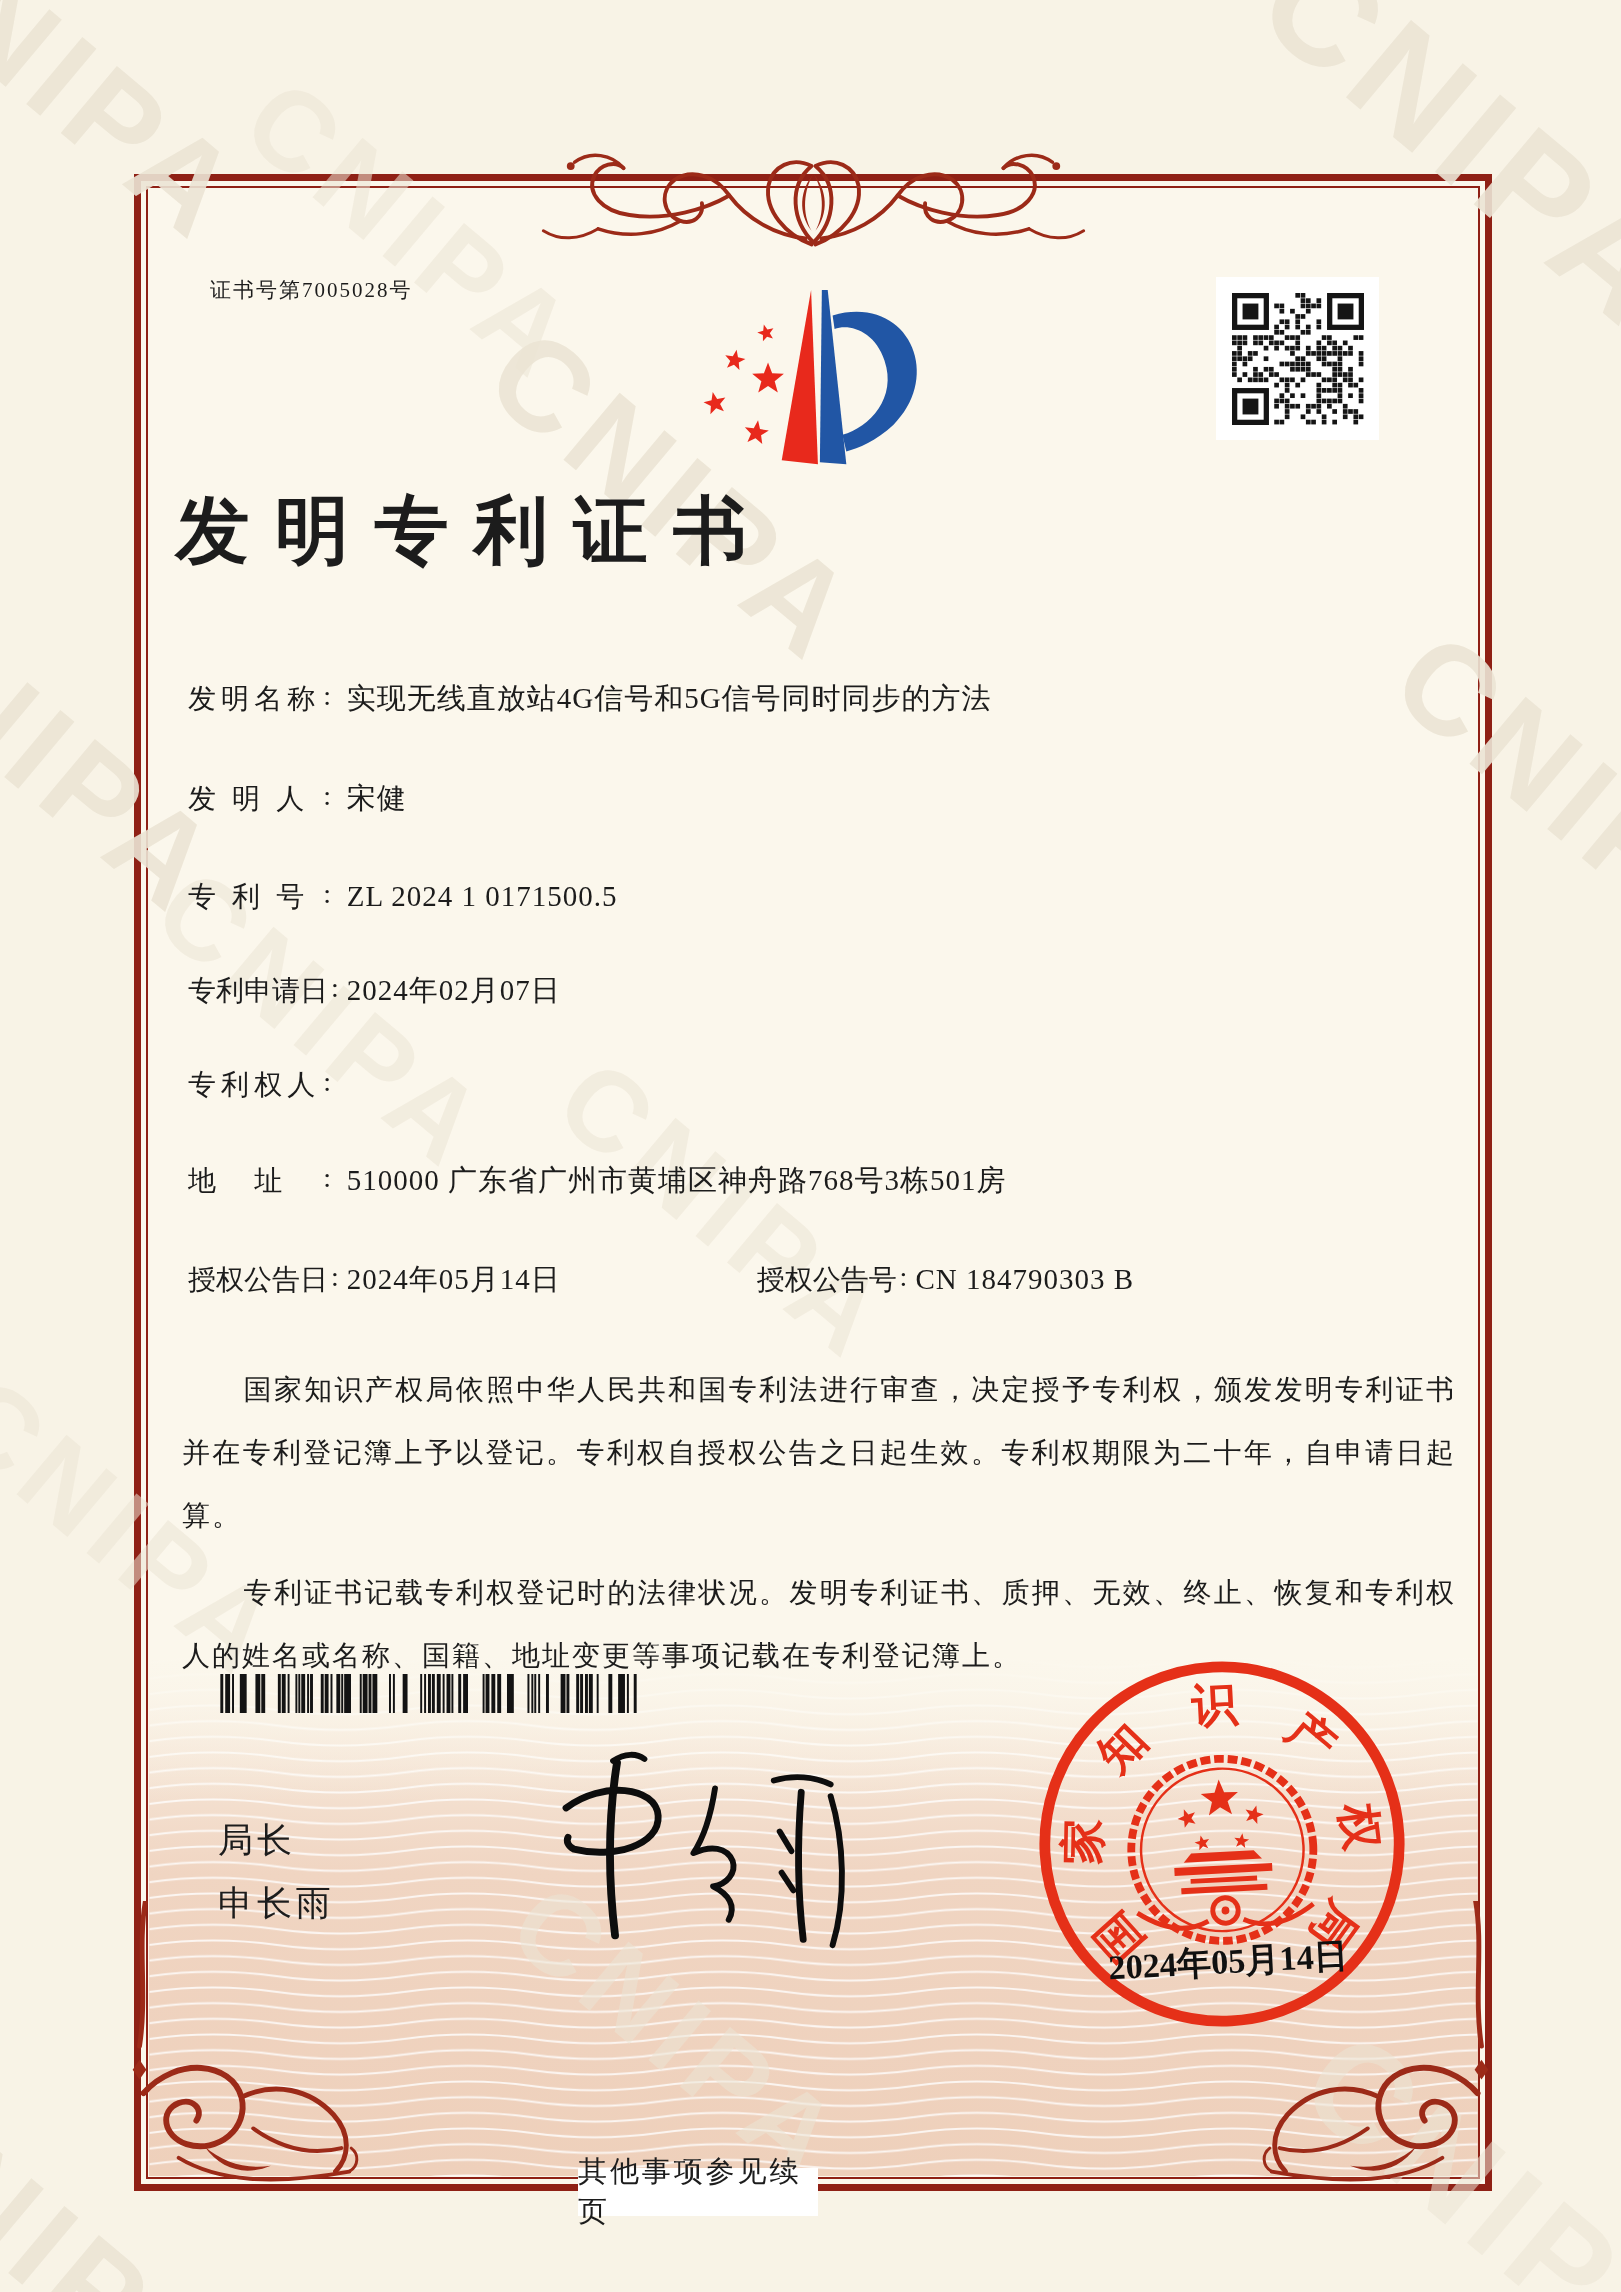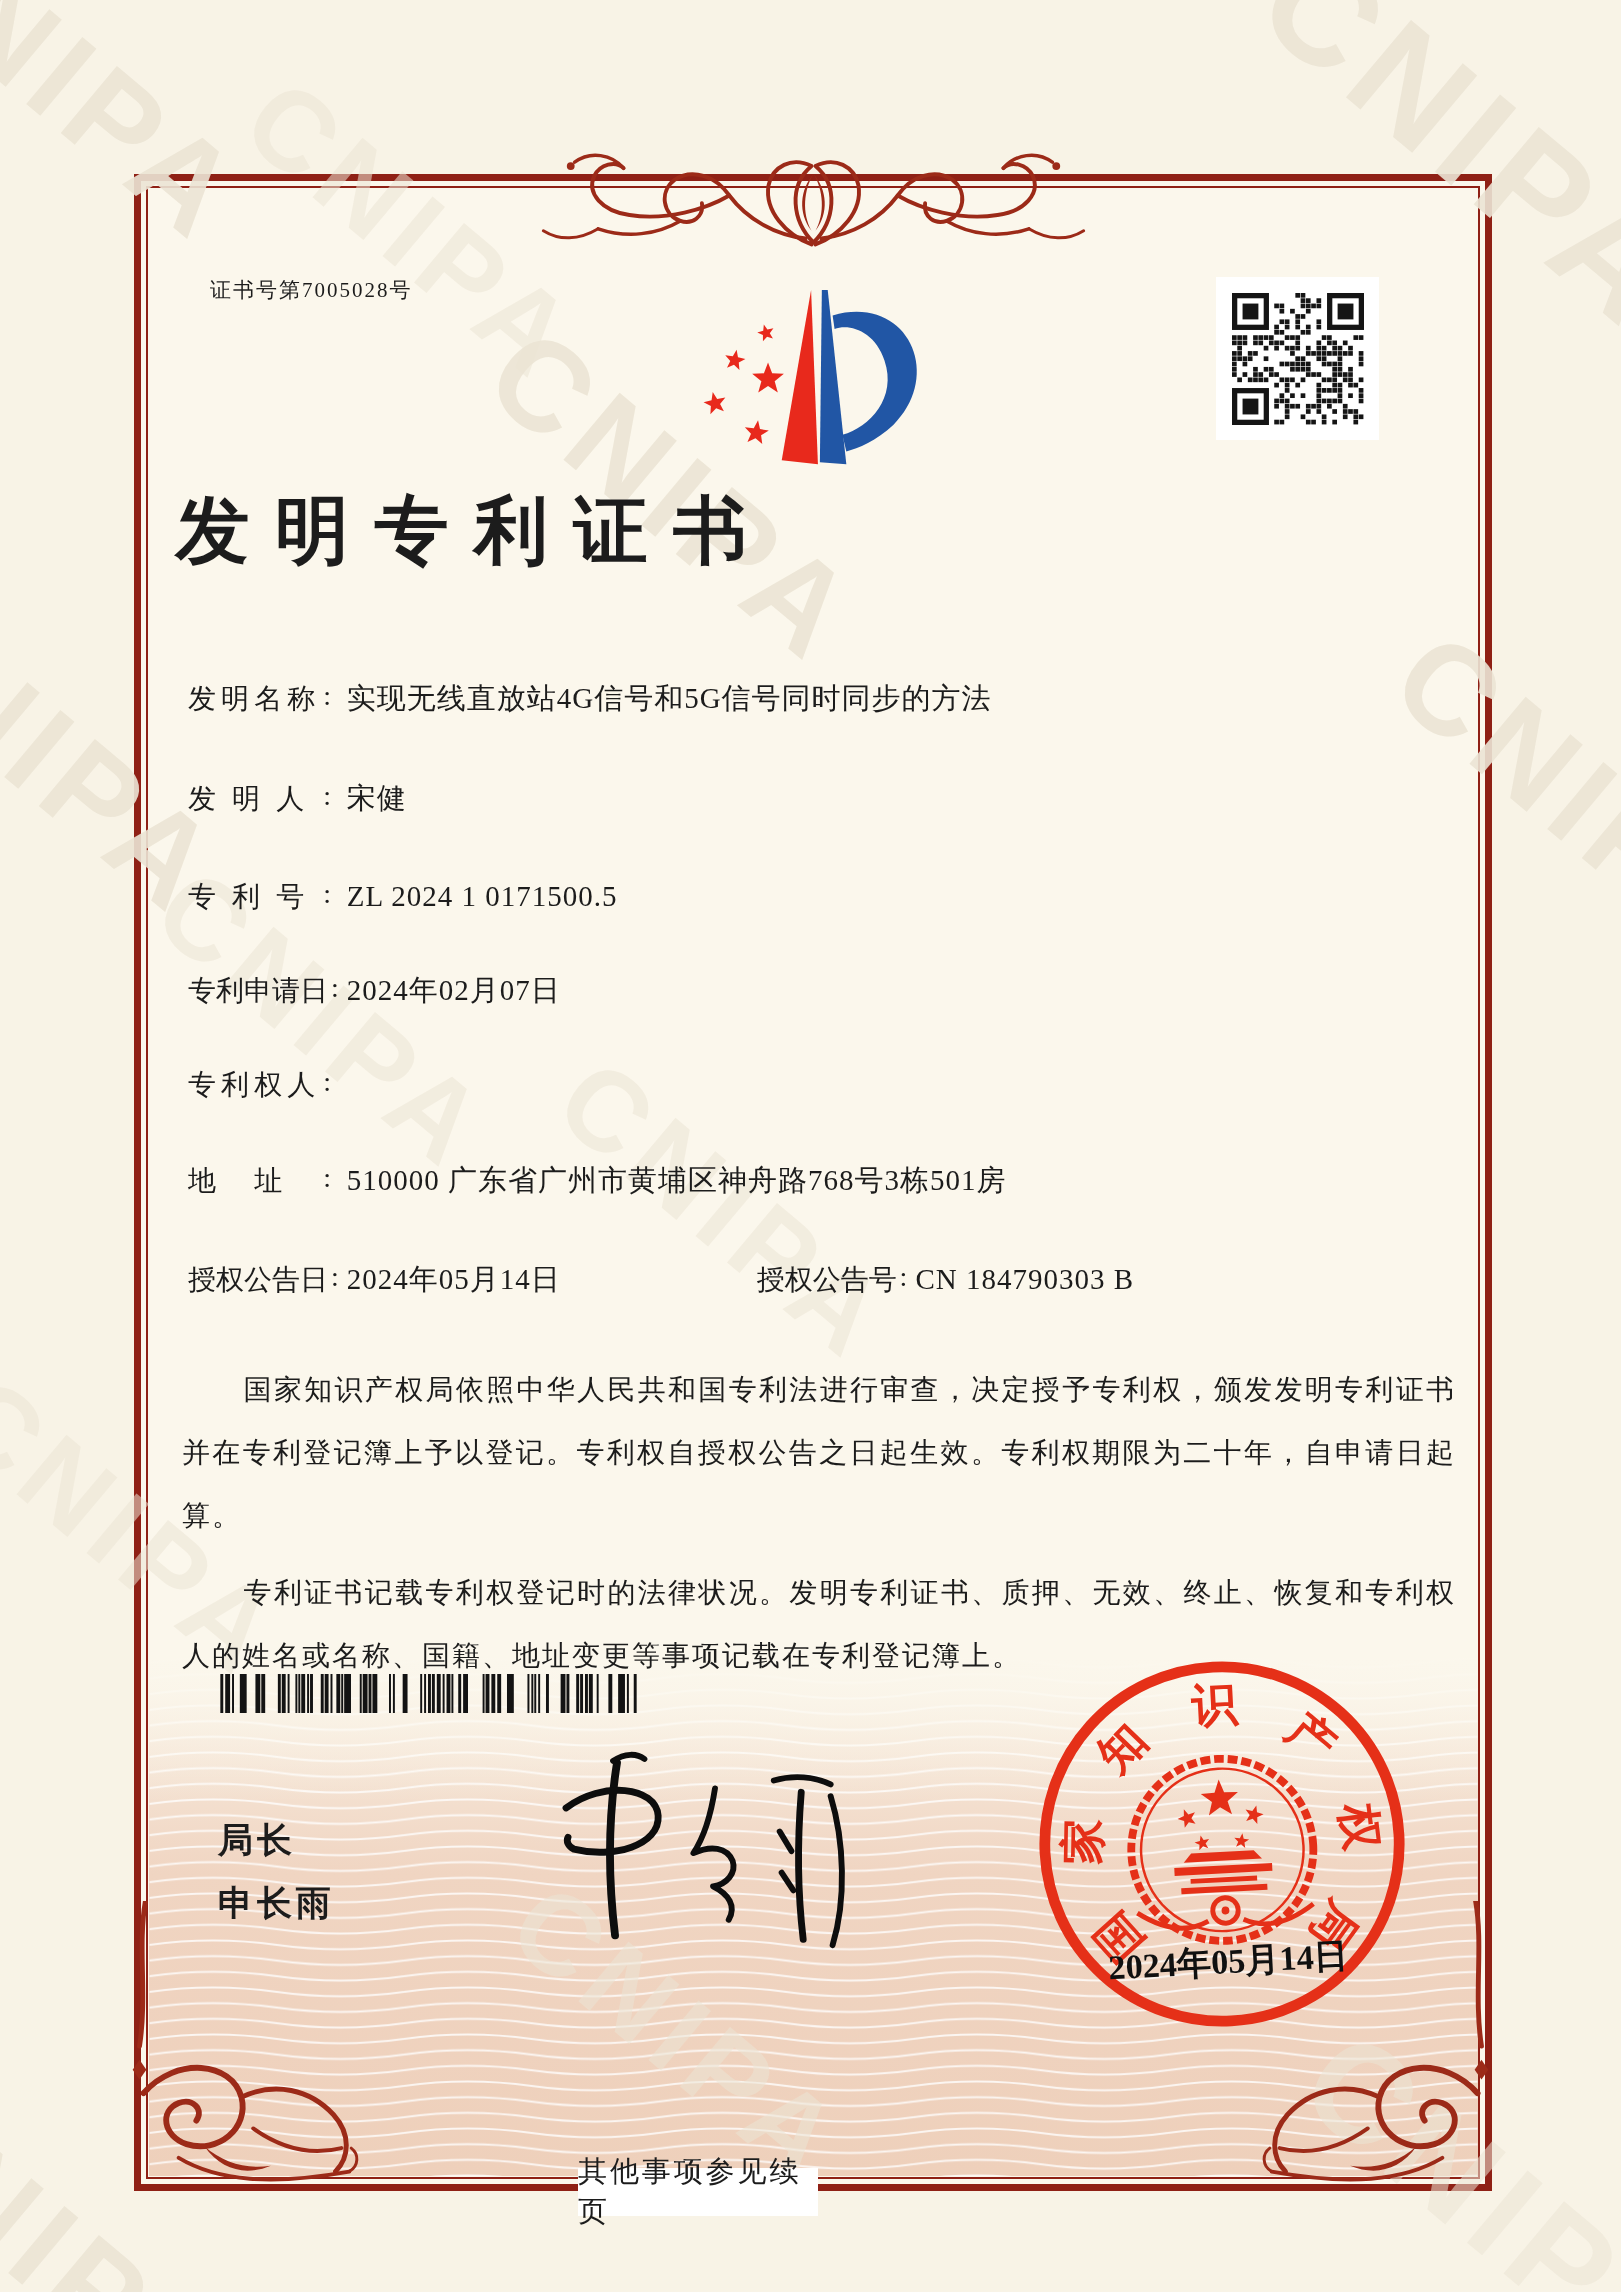--- a/index.html
+++ b/index.html
@@ -52,21 +52,21 @@
   
   .paras{position:absolute;left:182px;top:1358px;width:1274px;z-index:5;
          font-size:28px;line-height:63px;letter-spacing:2px;text-align:justify}
   .paras p{margin:0;text-indent:2.2em}
   .paras p + p{margin-top:13.7px}
 
   
   .barcode{position:absolute;left:219px;top:1674px;z-index:5}
   .jobtitle,.signername{position:absolute;left:218px;z-index:6;
          font-family:"Liberation Sans","DejaVu Sans",sans-serif;
-         font-size:35px;font-weight:700;letter-spacing:3.9px}
+         font-size:35px;font-weight:400;letter-spacing:3.9px}
   .jobtitle{top:1817px}
   .signername{top:1880px}
   .signature{position:absolute;left:421px;top:1751px;z-index:6}
   .signature path{stroke:#0d0d0d;fill:none;stroke-linecap:round;stroke-linejoin:round}
 
   .seal{position:absolute;left:1036px;top:1658px;z-index:7;transform:rotate(-3deg)}
   .seal .red{stroke:#e53018;fill:none}
   .seal .redf{fill:#e53018;stroke:none}
   #seal-chars text{font-size:47px;font-weight:700;fill:#e53018;
         text-anchor:middle;dominant-baseline:central;

